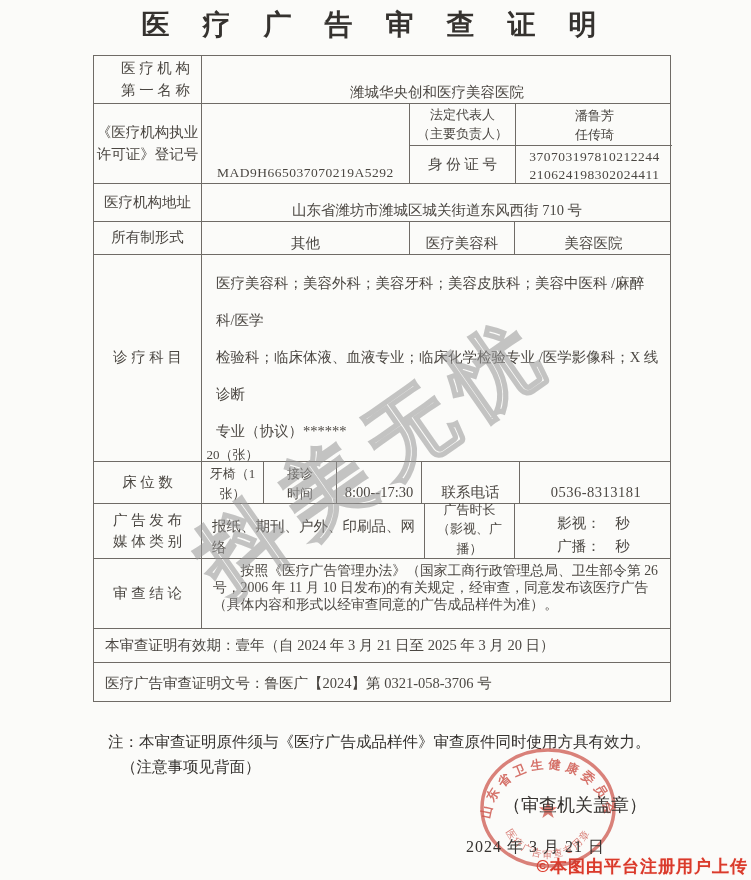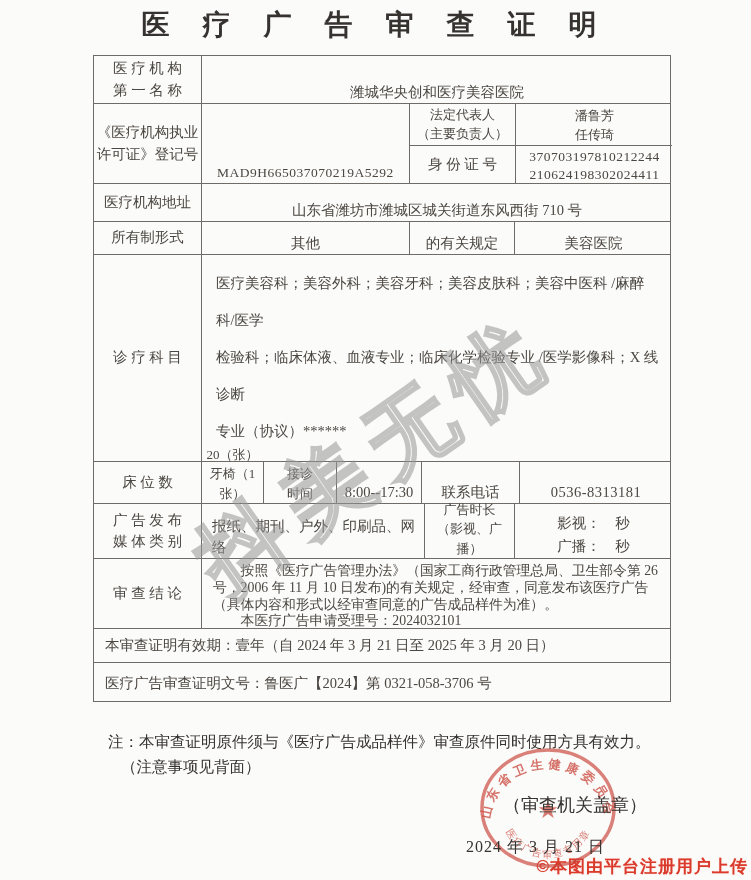--- a/index.html
+++ b/index.html
@@ -75,21 +75,21 @@
 </head>
 <body>
 
 <div class="page">
 
   <div class="title">医 疗 广 告 审 查 证 明</div>
 
   <div class="tbl">
 
     <div class="r" style="top:0;height:47px;">
-      <div class="c" style="left:0;width:107px;">
+      <div class="c" style="left:8px;width:107px;">
         <span>医 疗 机 构</span>
         <span>第 一 名 称</span>
       </div>
       <div class="c bl" style="left:107px;width:471px;">
         <span>潍城华央创和医疗美容医院</span>
       </div>
     </div>
 
     <div class="r" style="top:47px;height:80px;">
       <div class="c" style="left:0;width:107px;">
@@ -132,21 +132,21 @@
     </div>
 
     <div class="r" style="top:165px;height:33px;">
       <div class="c" style="left:0;width:107px;">
         <span>所有制形式</span>
       </div>
       <div class="c bl" style="left:107px;width:208px;">
         <span>其他</span>
       </div>
       <div class="c bl" style="left:315px;width:105px;">
-        <span>的有关规定</span>
+        <span>医疗美容科</span>
       </div>
       <div class="c bl" style="left:420px;width:158px;">
         <span>美容医院</span>
       </div>
     </div>
 
     <div class="r" style="top:198px;height:207px;">
       <div class="c" style="left:0;width:107px;">
         <span>诊 疗 科 目</span>
       </div>
@@ -199,21 +199,20 @@
         <span>广播：　秒</span>
       </div>
     </div>
 
     <div class="r" style="top:502px;height:70px;">
       <div class="c" style="left:0;width:107px;">
         <span>审 查 结 论</span>
       </div>
       <div class="c bl left concl" style="left:107px;width:471px;justify-content:flex-start;">
         <div class="p1">按照《医疗广告管理办法》（国家工商行政管理总局、卫生部令第 26 号，2006 年 11 月 10 日发布)的有关规定，经审查，同意发布该医疗广告（具体内容和形式以经审查同意的广告成品样件为准）。</div>
-        <div class="p2">本医疗广告申请受理号：2024032101</div>
       </div>
     </div>
 
     <div class="r" style="top:572px;height:34px;">
       <div class="fullrow">本审查证明有效期：壹年（自 2024 年 3 月 21 日至 2025 年 3 月 20 日）</div>
     </div>
 
     <div class="r" style="top:606px;height:41px;">
       <div class="fullrow">医疗广告审查证明文号：鲁医广【2024】第 0321-058-3706 号</div>
     </div>

